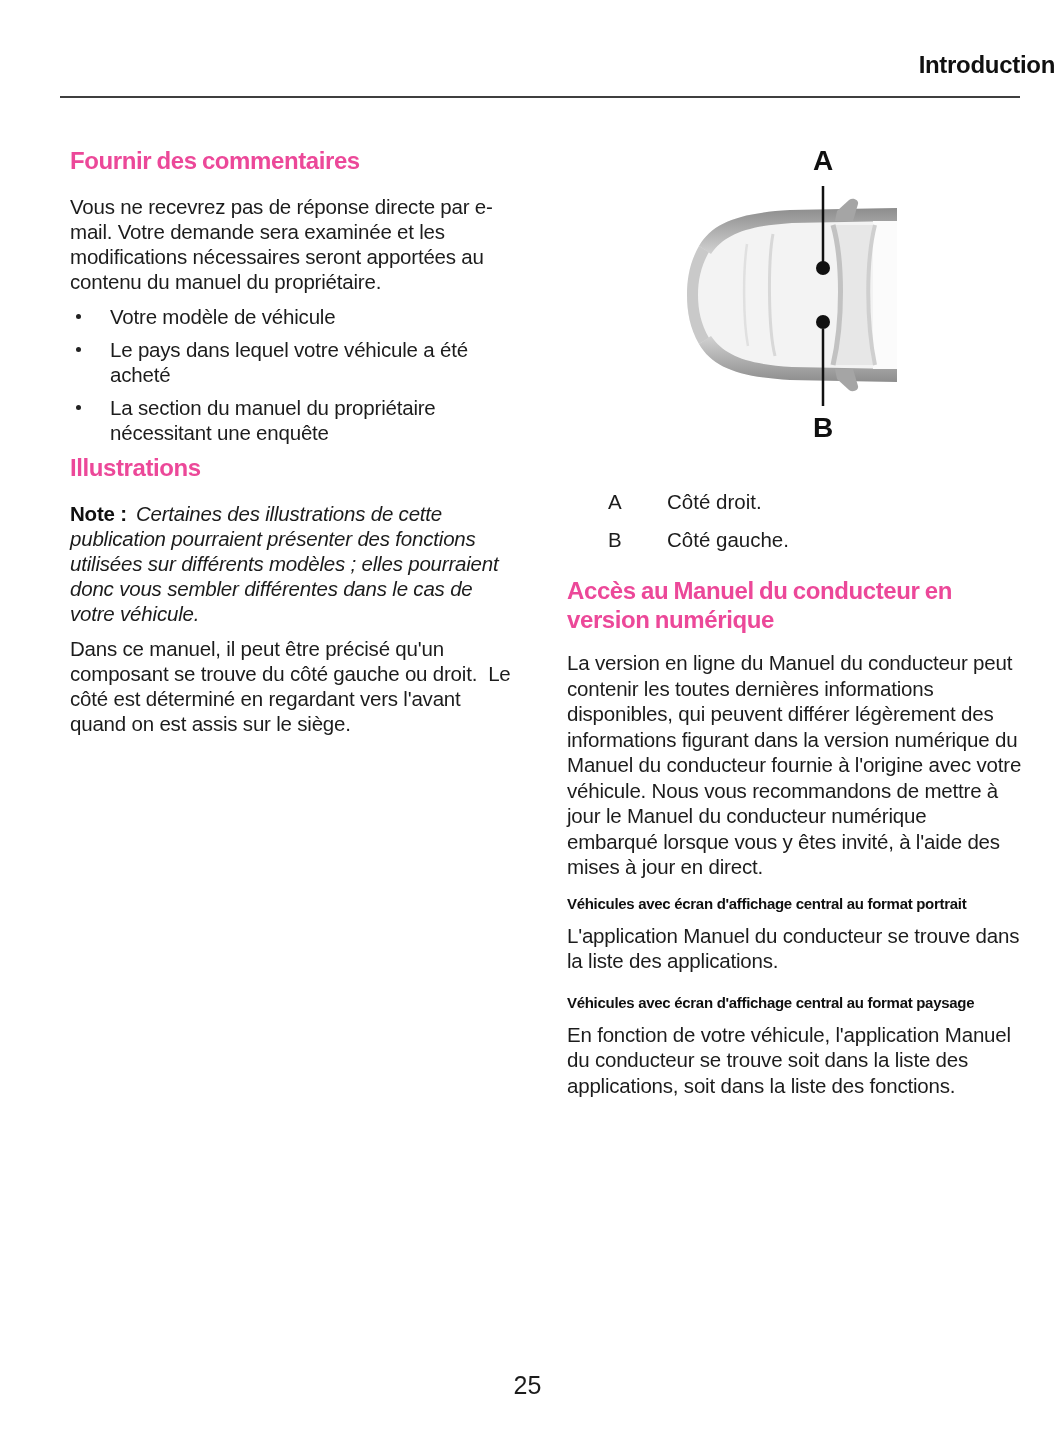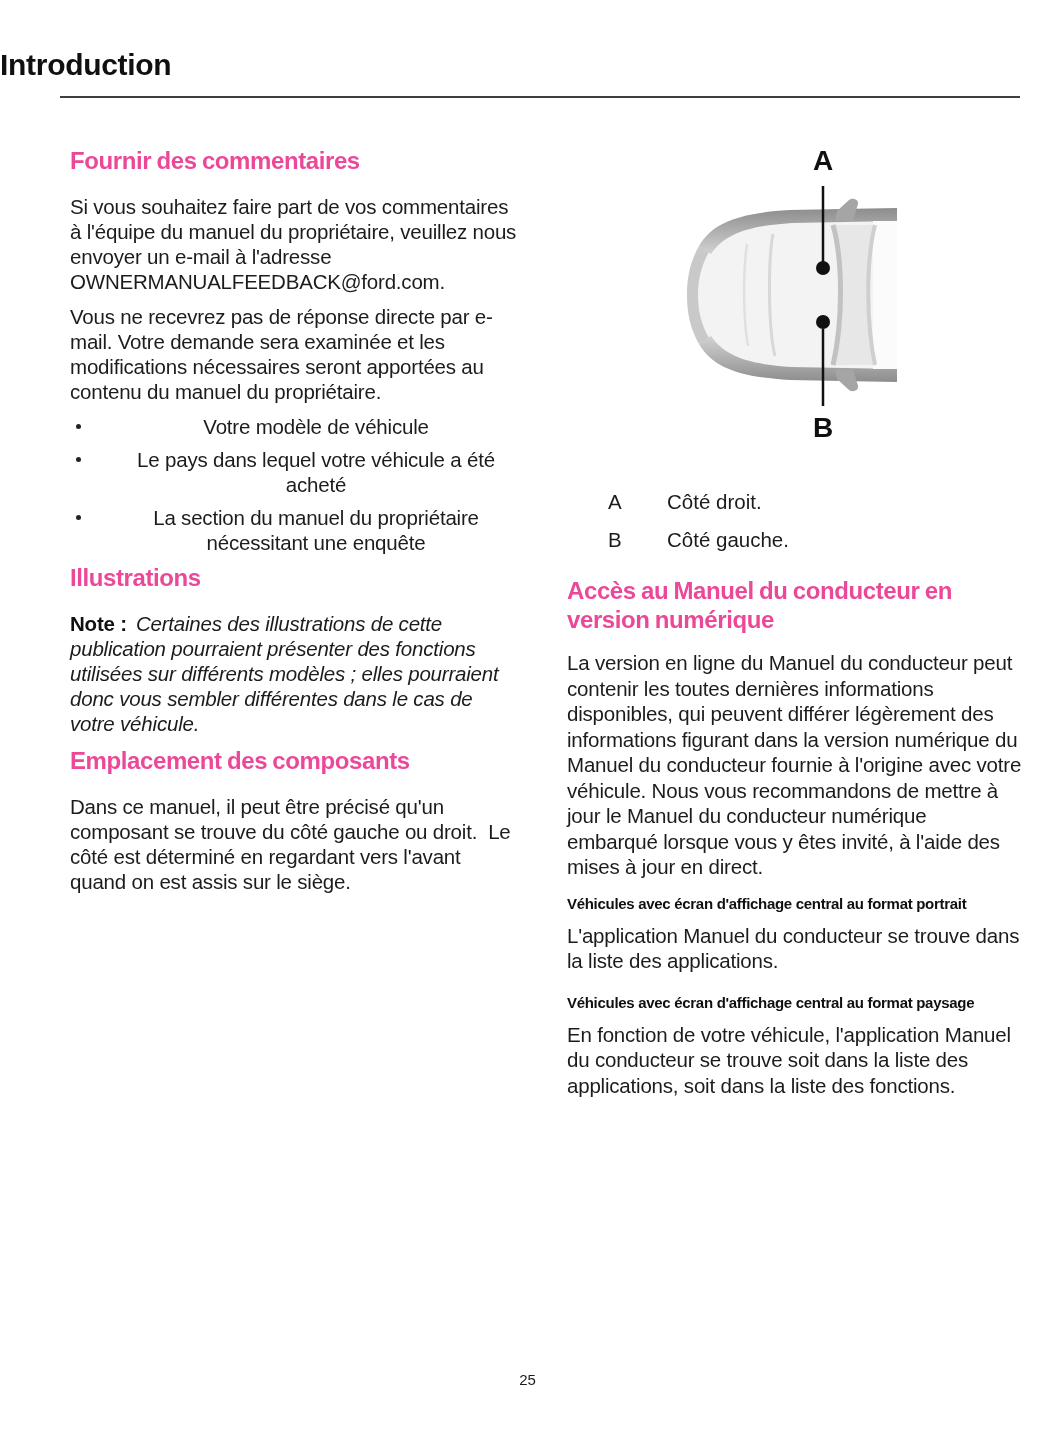--- a/index.html
+++ b/index.html
@@ -2,42 +2,42 @@
 <html><head>
 <meta charset="utf-8">
 <style>
   html,body { margin:0; padding:0; background:#ffffff; }
   .page {
     position:relative; width:1055px; height:1448px; background:#ffffff;
     font-family:"Liberation Sans", sans-serif; color:#1c1c1c; overflow:hidden;
   }
   .page-title {
     position:absolute; top:46px; left:0; width:100%; margin:0;
-    text-align:left; font-size:30px; line-height:38px; font-weight:800;
+    text-align:right; font-size:24px; line-height:38px; font-weight:800;
     letter-spacing:-0.3px; color:#101010;
   }
   .title-rule { position:absolute; top:96px; left:60px; width:960px; height:2px; background:#3f3f3f; }
 
   .col { position:absolute; }
   .col-left  { left:70px;  top:146px; width:452px; }
   .col-right { left:567px; top:140px; width:455px; }
 
   h2 {
     font-size:24px; line-height:29px; font-weight:800; color:#ec4899;
     letter-spacing:-0.4px; word-spacing:-1px; margin:0 0 19px 0;
   }
   h2.spaced { margin-top:8px; }
   h3 {
     font-size:15px; line-height:27px; font-weight:800; color:#101010;
     letter-spacing:-0.3px; margin:0 0 6px 0;
   }
   p { font-size:20.5px; line-height:25px; letter-spacing:-0.2px; margin:0 0 10px 0; }
   p.tight { margin-bottom:8px; }
 
-  ul.info-list { list-style:none; margin:0 0 0 0; padding:0;text-align:center; }
+  ul.info-list { list-style:none; margin:0 0 0 0; padding:0; }
   ul.info-list li {
     position:relative; padding-left:40px; margin-bottom:8px;
     font-size:20.5px; line-height:25px; letter-spacing:-0.2px;
   }
   ul.info-list li .bullet-dot {
     position:absolute; left:6px; top:10px; width:5px; height:5px;
     border-radius:50%; background:#222222;
   }
 
   p.note { font-style:italic; }
@@ -58,52 +58,50 @@
   .legend-val { flex:1; }
 
   h2.digital { margin-top:24px; margin-bottom:16px; }
   p.rp { line-height:25.5px; }
   p.p-digital { margin-bottom:10px; }
   p.p-sub1 { margin-bottom:15px; }
   h3.sub2 { margin-top:8px; }
 
   .page-number {
     position:absolute; top:1371px; left:0; width:100%;
-    text-align:center; font-size:15px; color:#1c1c1c;
+    text-align:center; font-size:25px; color:#1c1c1c;
   }
 </style>
 </head>
 <body>
 
 <div class="page">
 
   <h1 class="page-title">Introduction</h1>
   <div class="title-rule"></div>
 
   <div class="col col-left">
     <h2>Fournir des commentaires</h2>
-    <p>Si vous souhaitez faire part de vos commentaires à l'équipe du manuel du propriétaire, veuillez nous envoyer un e-mail à l'adresse OWNERMANUALFEEDBACK@ford.com.</p>
     <p>Vous ne recevrez pas de réponse directe par e-mail. Votre demande sera examinée et les modifications nécessaires seront apportées au contenu du manuel du propriétaire.</p>
     <ul class="info-list">
       <li>
         <span class="bullet-dot"></span>
         <span>Votre modèle de véhicule</span>
       </li>
       <li>
         <span class="bullet-dot"></span>
         <span>Le pays dans lequel votre véhicule a été acheté</span>
       </li>
       <li>
         <span class="bullet-dot"></span>
         <span>La section du manuel du propriétaire nécessitant une enquête</span>
       </li>
     </ul>
     <h2 class="spaced">Illustrations</h2>
     <p class="note"><strong class="note-label">Note :</strong><em>Certaines des illustrations de cette publication pourraient présenter des fonctions utilisées sur différents modèles ; elles pourraient donc vous sembler différentes dans le cas de votre véhicule.</em></p>
-    <h2 class="spaced">Emplacement des composants</h2>
     <p>Dans ce manuel, il peut être précisé qu'un composant se trouve du côté gauche ou droit.&nbsp; Le côté est déterminé en regardant vers l'avant quand on est assis sur le siège.</p>
   </div>
 
   <div class="col col-right">
 
     <div class="figure">
       <svg class="figure-svg" width="455" height="338" viewBox="0 0 455 338">
         <defs>
           <linearGradient id="bandT" x1="0" y1="0" x2="0" y2="1">
             <stop offset="0" stop-color="#8d8d8d"></stop>

